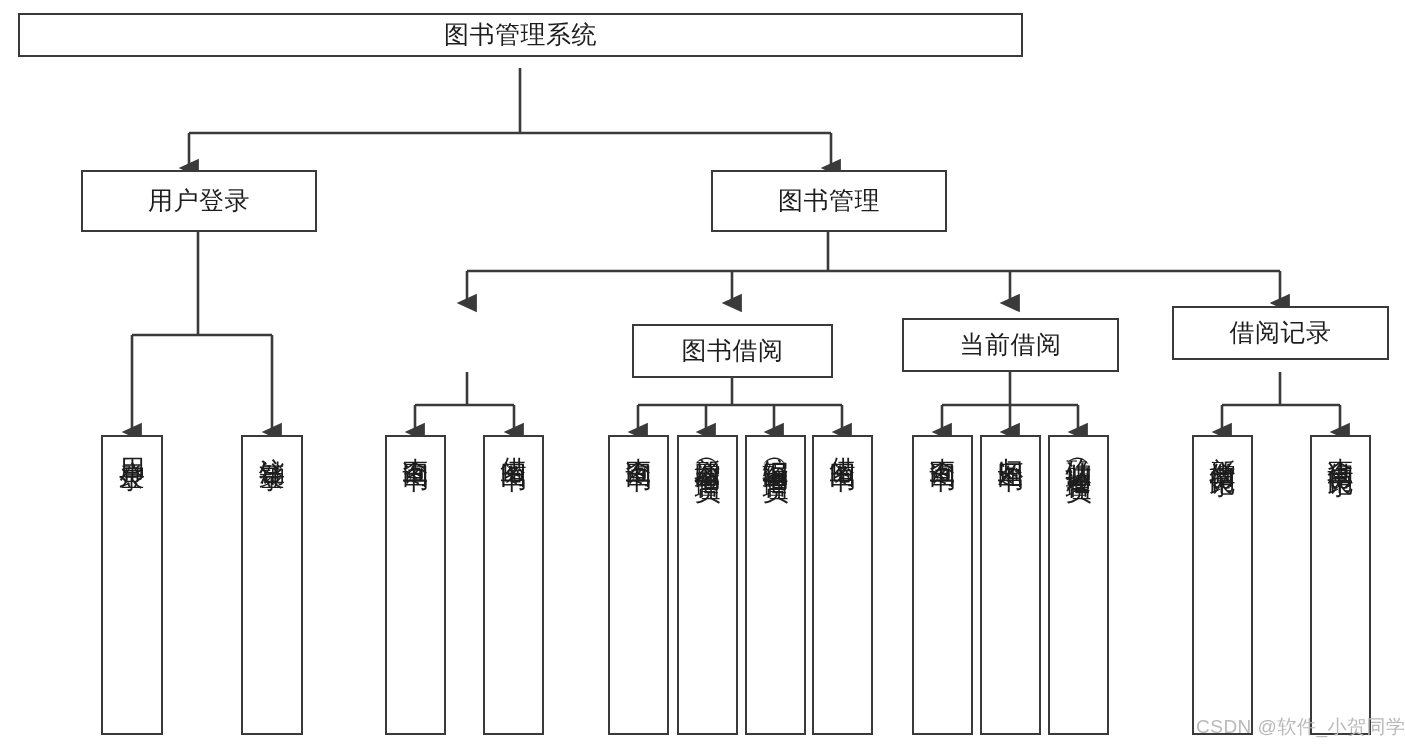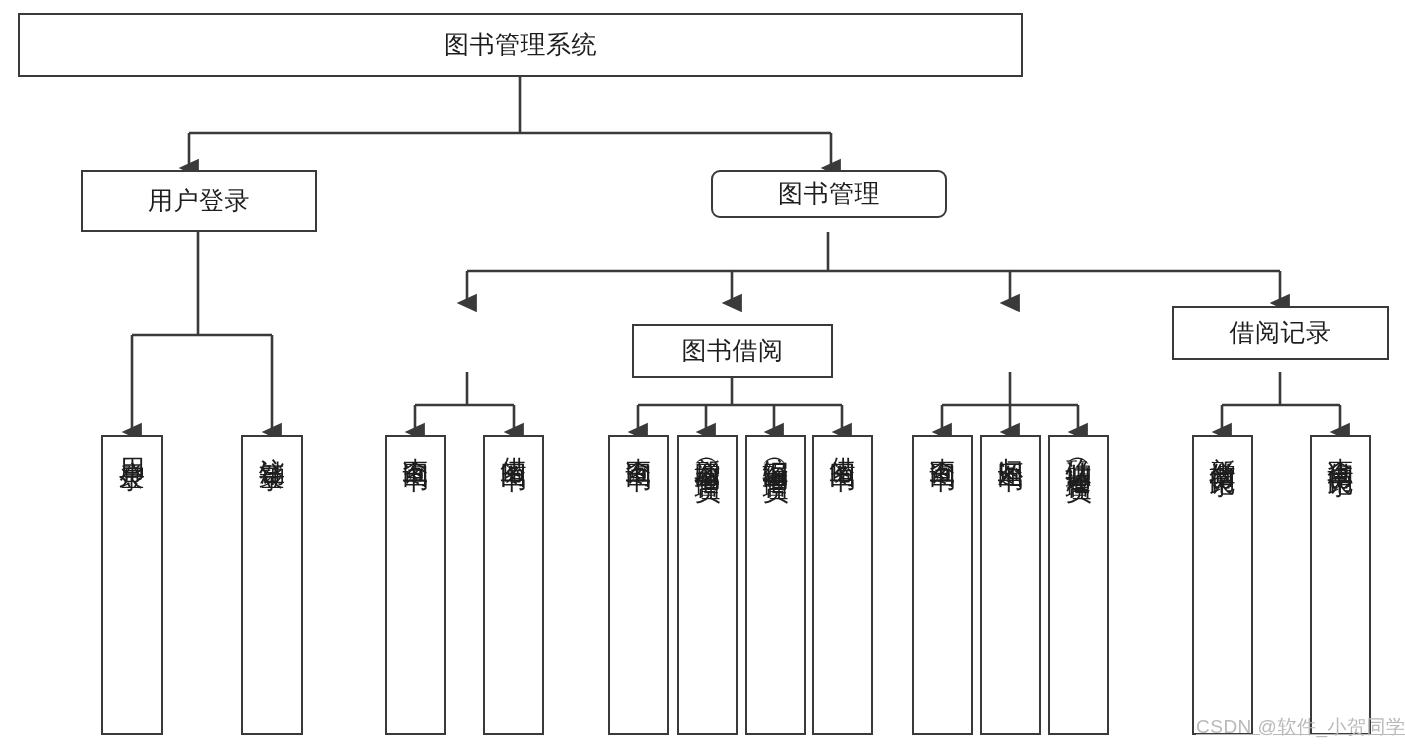--- a/index.html
+++ b/index.html
@@ -120,37 +120,40 @@
       <path d="M1010,405 L1010,432" marker-end="url(#arrowhead)"></path>
       <path d="M1078,405 L1078,432" marker-end="url(#arrowhead)"></path>
 
       <path d="M1280,372 L1280,405"></path>
       <path d="M1222,405 L1340,405"></path>
       <path d="M1222,405 L1222,432" marker-end="url(#arrowhead)"></path>
       <path d="M1340,405 L1340,432" marker-end="url(#arrowhead)"></path>
     </g>
   </svg>
 
-  <div class="node-box node-root node-horizontal" style="left:18px; top:13px; width:1005px; height:64px;">
+  <div class="node-box node-root node-horizontal" style="left:18px; top:13px; width:1005px; height:44px;">
     <span class="node-label">图书管理系统</span>
   </div>
 
   <div class="node-box node-horizontal" style="left:81px; top:170px; width:236px; height:62px;">
     <span class="node-label">用户登录</span>
   </div>
 
-  <div class="node-box node-horizontal" style="left:711px; top:170px; width:236px; height:48px;border-radius:9px;">
+  <div class="node-box node-horizontal" style="left:711px; top:170px; width:236px; height:62px;">
     <span class="node-label">图书管理</span>
   </div>
 
 
   <div class="node-box node-horizontal" style="left:632px; top:318px; width:201px; height:54px;margin-top:6px;">
     <span class="node-label">图书借阅</span>
   </div>
 
+  <div class="node-box node-horizontal" style="left:902px; top:318px; width:217px; height:54px;">
+    <span class="node-label">当前借阅</span>
+  </div>
 
   <div class="node-box node-horizontal" style="left:1172px; top:306px; width:217px; height:54px;">
     <span class="node-label">借阅记录</span>
   </div>
 
   <div class="node-box node-vertical" style="left:101px; top:435px; width:62px; height:300px;">
     <span class="node-label">用户登录</span>
   </div>
 
   <div class="node-box node-vertical" style="left:241px; top:435px; width:62px; height:300px;">
@@ -194,15 +197,15 @@
   </div>
 
   <div class="node-box node-vertical" style="left:1192px; top:435px; width:61px; height:300px;">
     <span class="node-label">新增借阅记录</span>
   </div>
 
   <div class="node-box node-vertical" style="left:1310px; top:435px; width:61px; height:300px;">
     <span class="node-label">查询借阅记录</span>
   </div>
 
-  <div class="watermark" style="left:1196px; top:714px;text-decoration:underline;">CSDN @软件_小贺同学</div>
+  <div class="watermark" style="left:1196px; top:714px;">CSDN @软件_小贺同学</div>
 
 </div>
 
 </body></html>

